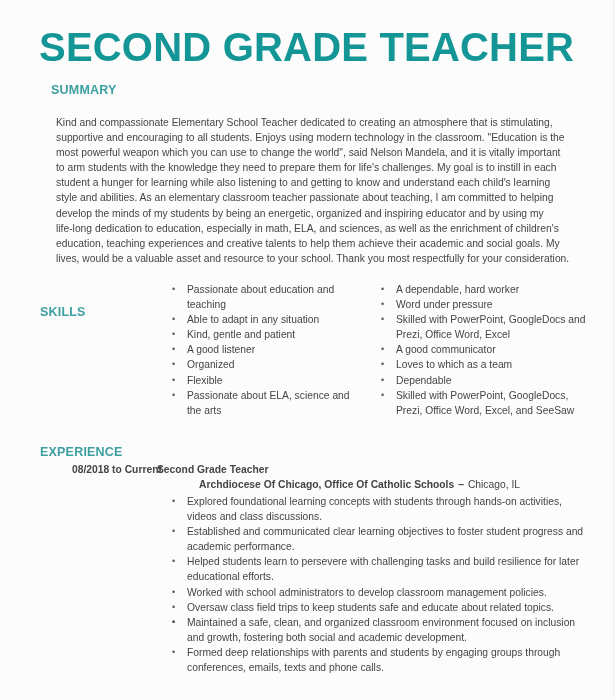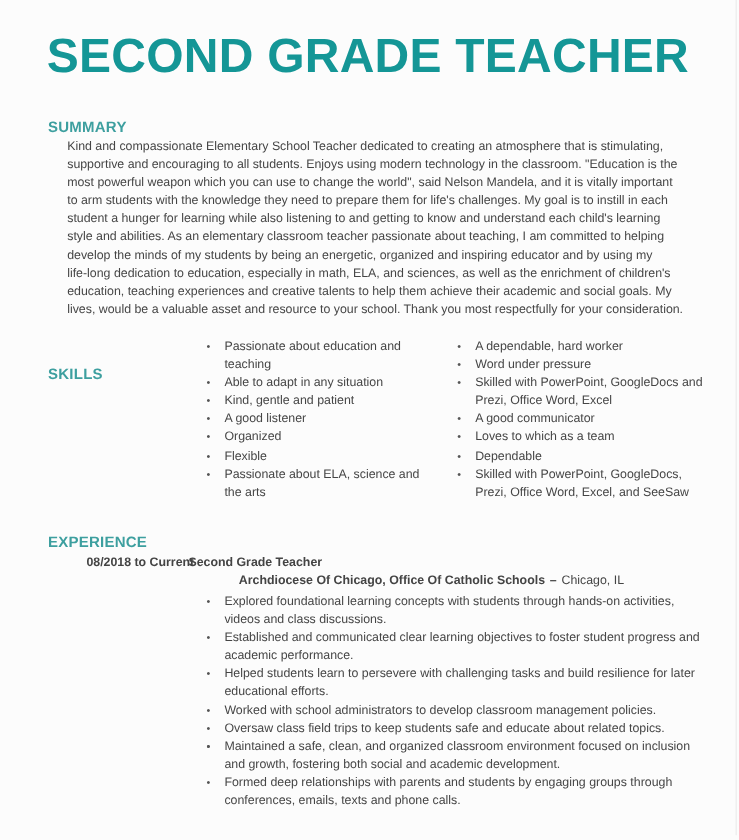--- a/index.html
+++ b/index.html
@@ -128,21 +128,21 @@
       padding-left: 15px;
     }
   </style>
 </head>
 <body>
 
 <div class="page">
 
   <h1 class="title">SECOND GRADE TEACHER</h1>
 
-  <h2 class="section-heading" style="top:98px;">SUMMARY</h2>
+  <h2 class="section-heading" style="top:82px;margin-left:11px;">SUMMARY</h2>
   <p class="summary-text">
     <span class="summary-line">Kind and compassionate Elementary School Teacher dedicated to creating an atmosphere that is stimulating,</span>
     <span class="summary-line">supportive and encouraging to all students. Enjoys using modern technology in the classroom. "Education is the</span>
     <span class="summary-line">most powerful weapon which you can use to change the world", said Nelson Mandela, and it is vitally important</span>
     <span class="summary-line">to arm students with the knowledge they need to prepare them for life's challenges. My goal is to instill in each</span>
     <span class="summary-line">student a hunger for learning while also listening to and getting to know and understand each child's learning</span>
     <span class="summary-line">style and abilities. As an elementary classroom teacher passionate about teaching, I am committed to helping</span>
     <span class="summary-line">develop the minds of my students by being an energetic, organized and inspiring educator and by using my</span>
     <span class="summary-line">life-long dedication to education, especially in math, ELA, and sciences, as well as the enrichment of children's</span>
     <span class="summary-line">education, teaching experiences and creative talents to help them achieve their academic and social goals. My</span>

